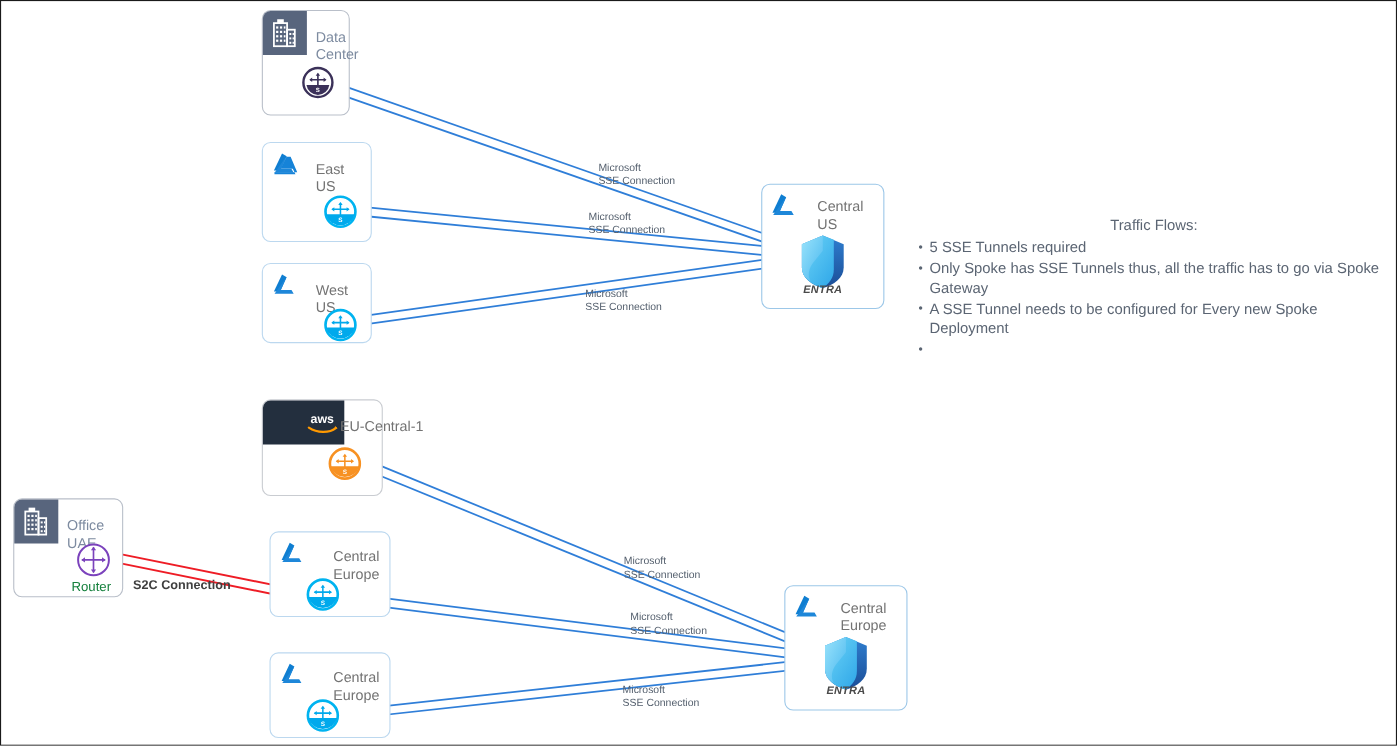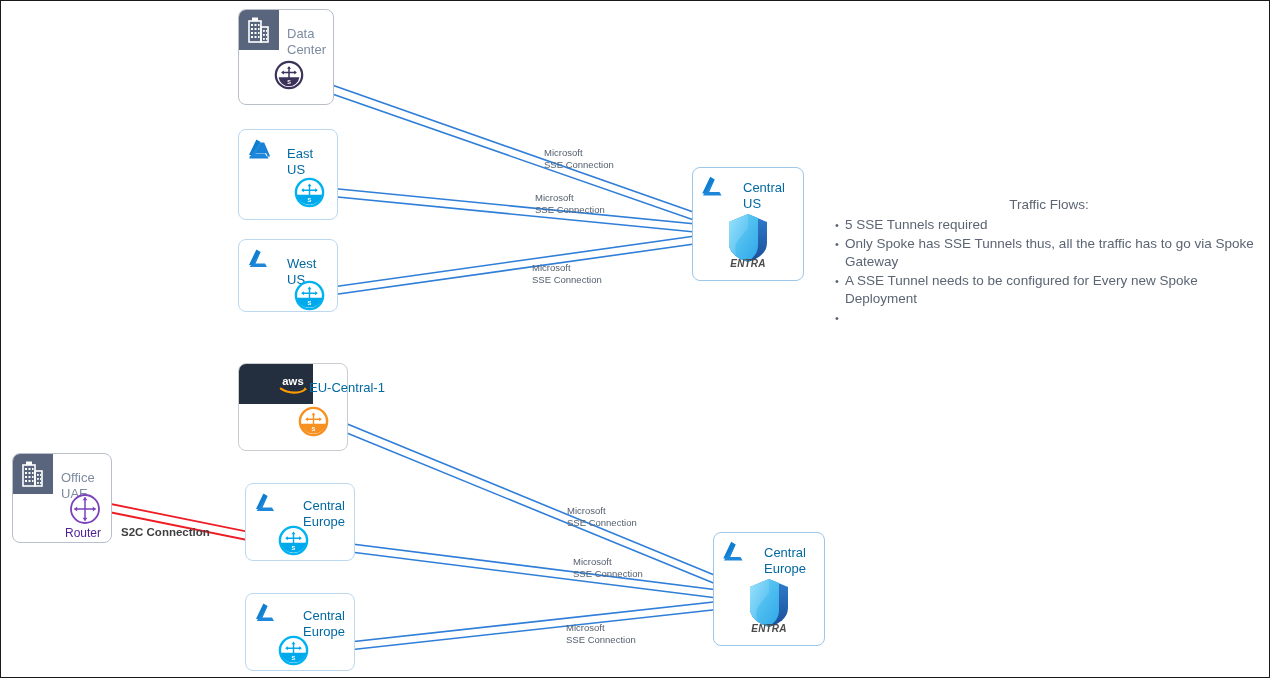--- a/index.html
+++ b/index.html
@@ -51,39 +51,39 @@
   .brandchip.awsbox { background: #232f3e; padding-left: 34px; }
   .brandchip.plain  { background: transparent; }
 
   .node-title {
     position: absolute;
     left: 48px;
     top: 16px;
     width: 92px;
     font-size: 13px;
     line-height: 15.5px;
-    color: #0369a1;
+    color: #737373;
     white-space: pre-line;
   }
   .node-title.muted { color: #7d8ba0; }
   .node-title.wide  { width: 120px; text-align: center; }
 
   .sub-label {
     position: absolute;
     font-size: 10px;
     font-style: italic;
     font-weight: bold;
     color: #4a4a4a;
     letter-spacing: .2px;
     text-align: center;
   }
   .router-label {
     position: absolute;
     font-size: 12px;
-    color: #4c1d95;
+    color: #15803d;
     text-align: center;
     width: 60px;
   }
 
   
   .icon {
     position: absolute;
     line-height: 0;
   }
 
@@ -166,21 +166,21 @@
       <path d="M 303,646 L 758,596"></path>
       <path d="M 302,654 L 757,604"></path>
     </g>
     <g stroke="#ee1c25" stroke-width="1.8" fill="none">
 
       <path d="M 95,500 L 283,538"></path>
       <path d="M 93,508 L 281,546"></path>
     </g>
   </svg>
 
-  <div class="node onprem" style="left:237px; top:8px; width:96px; height:96px;">
+  <div class="node onprem" style="left:237px; top:8px; width:80px; height:96px;">
     <div class="brandchip dark">
       <svg width="24" height="28" viewBox="0 0 24 28" xmlns="http://www.w3.org/2000/svg">
         <rect x="2" y="5" width="12" height="21" fill="none" stroke="#ffffff" stroke-width="1.6"></rect>
         <rect x="14" y="11" width="7" height="15" fill="none" stroke="#ffffff" stroke-width="1.6"></rect>
         <rect x="5" y="1.5" width="6" height="3.5" fill="#ffffff"></rect>
         <g fill="#ffffff">
           <rect x="4" y="8" width="2" height="2"></rect>
             <rect x="7.5" y="8" width="2" height="2"></rect>
             <rect x="11" y="8" width="1.5" height="2"></rect>
           <rect x="4" y="12" width="2" height="2"></rect>

